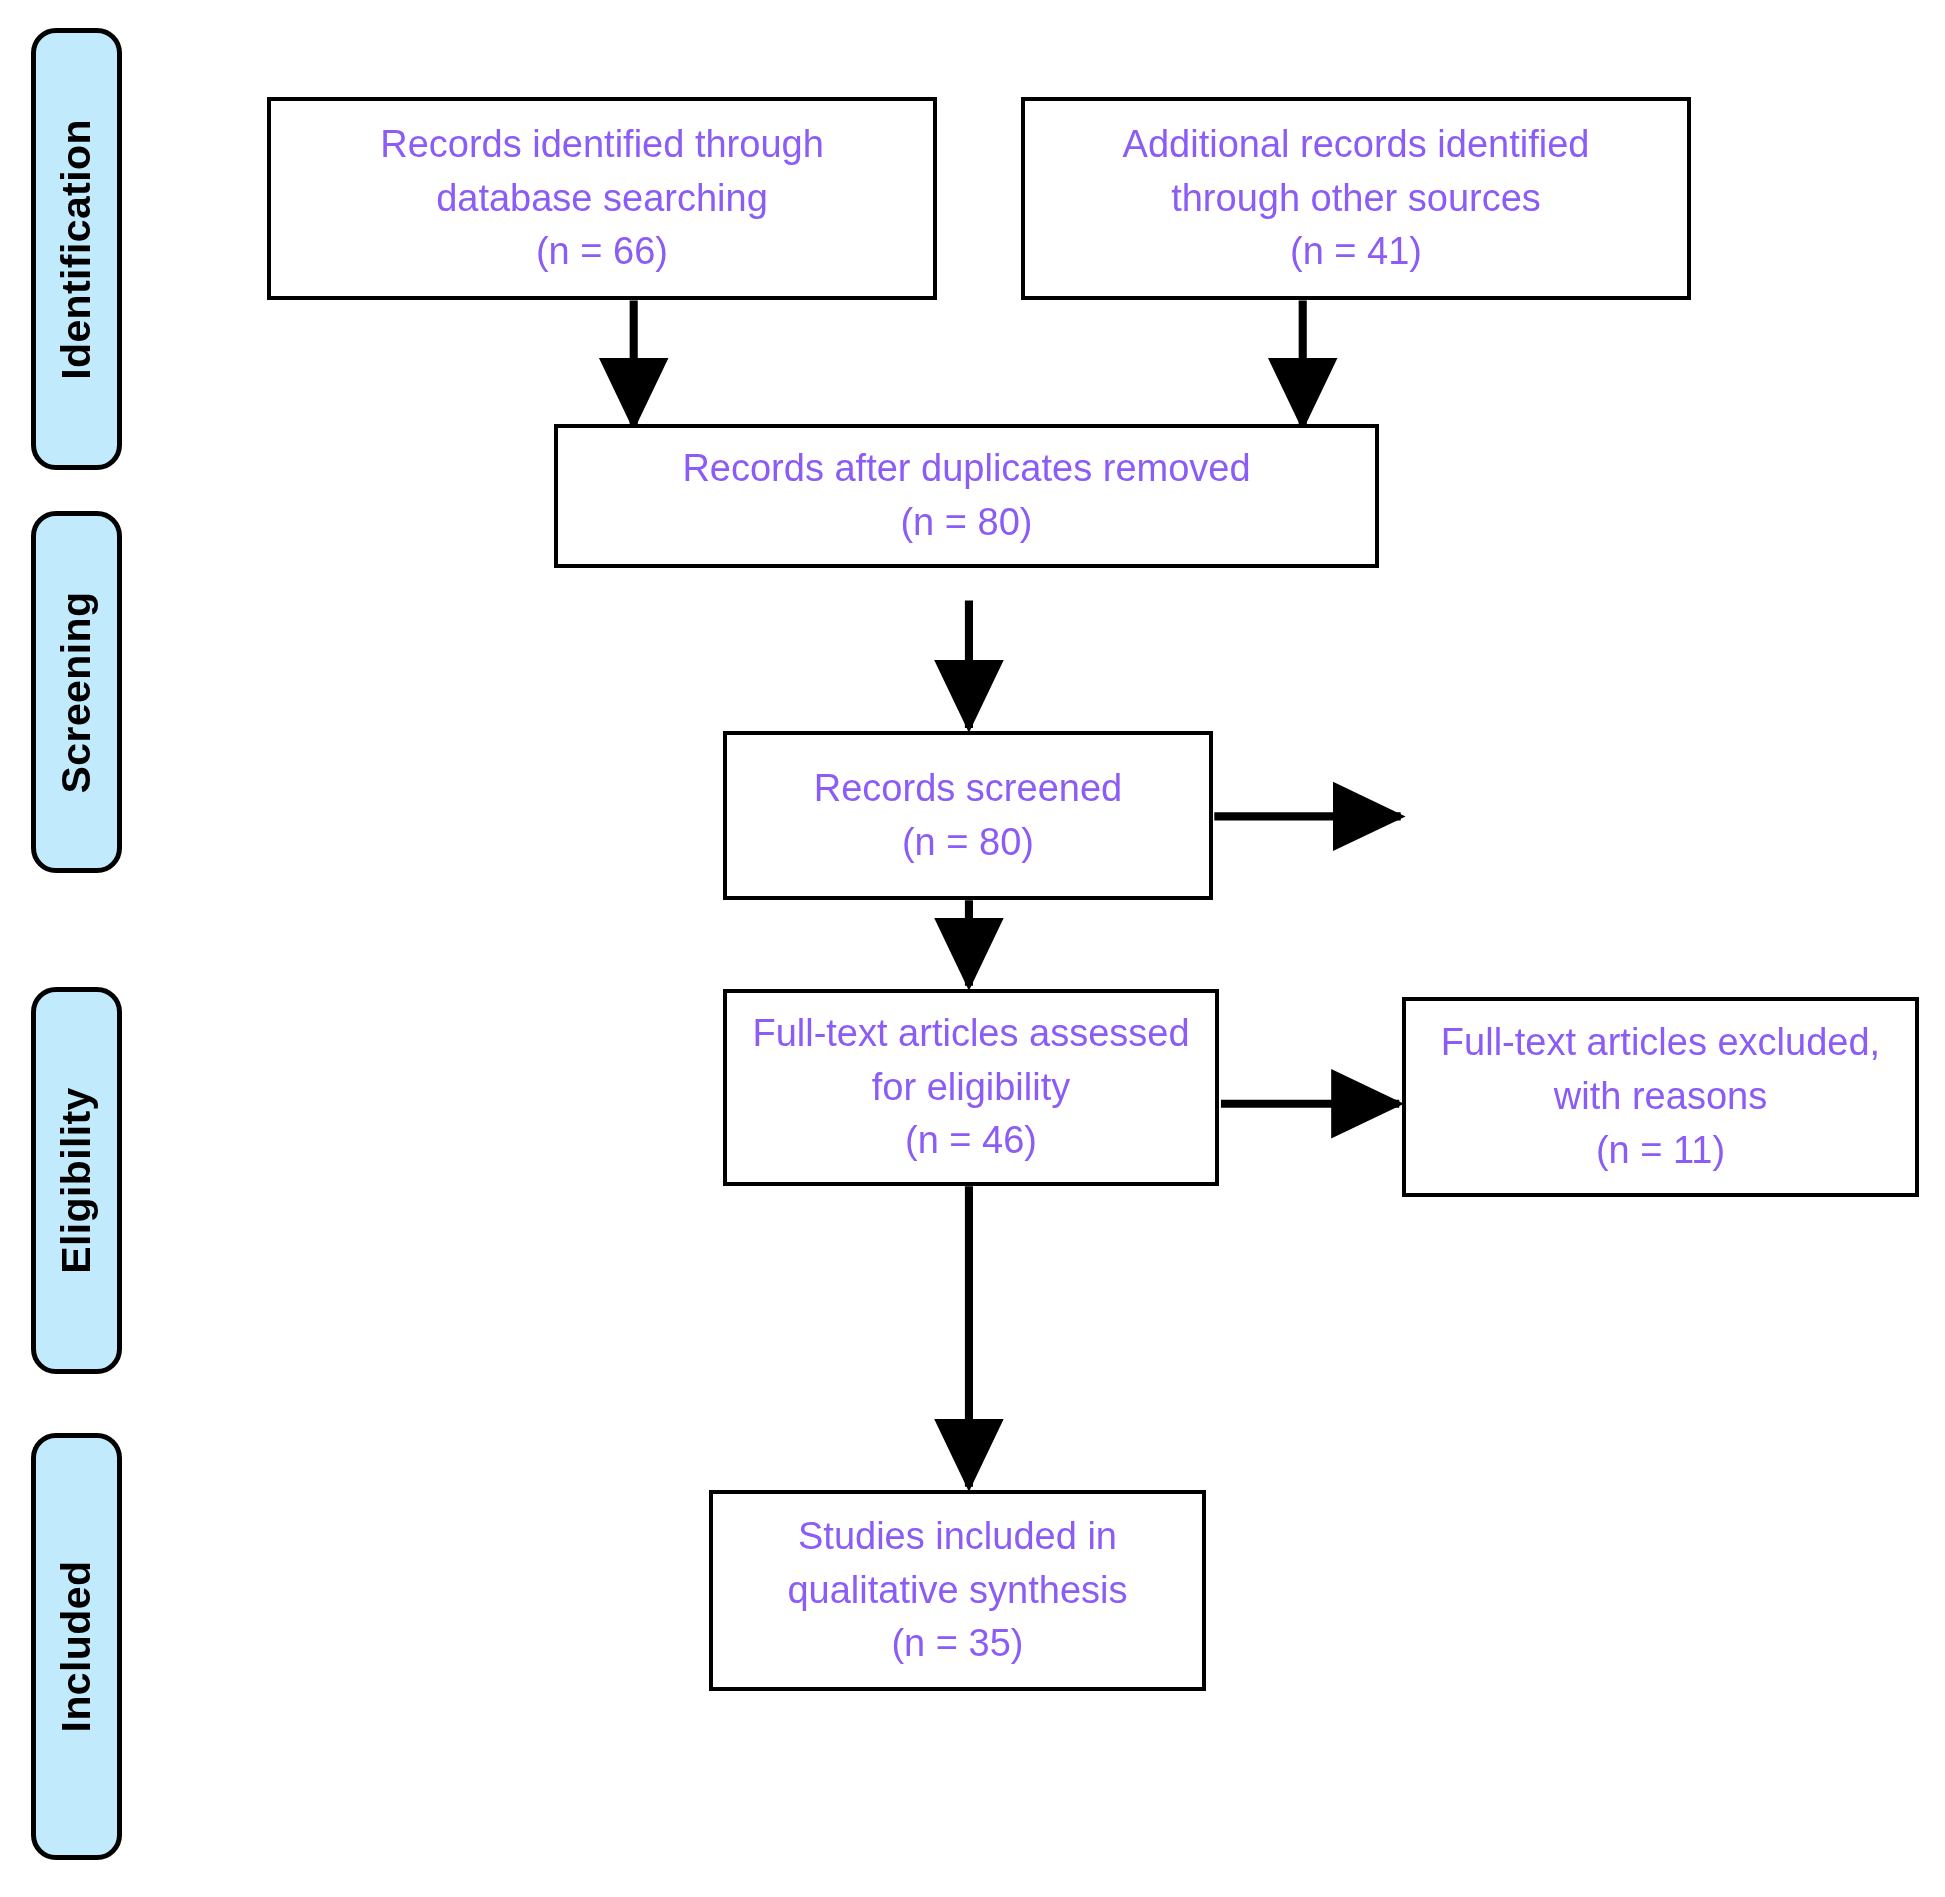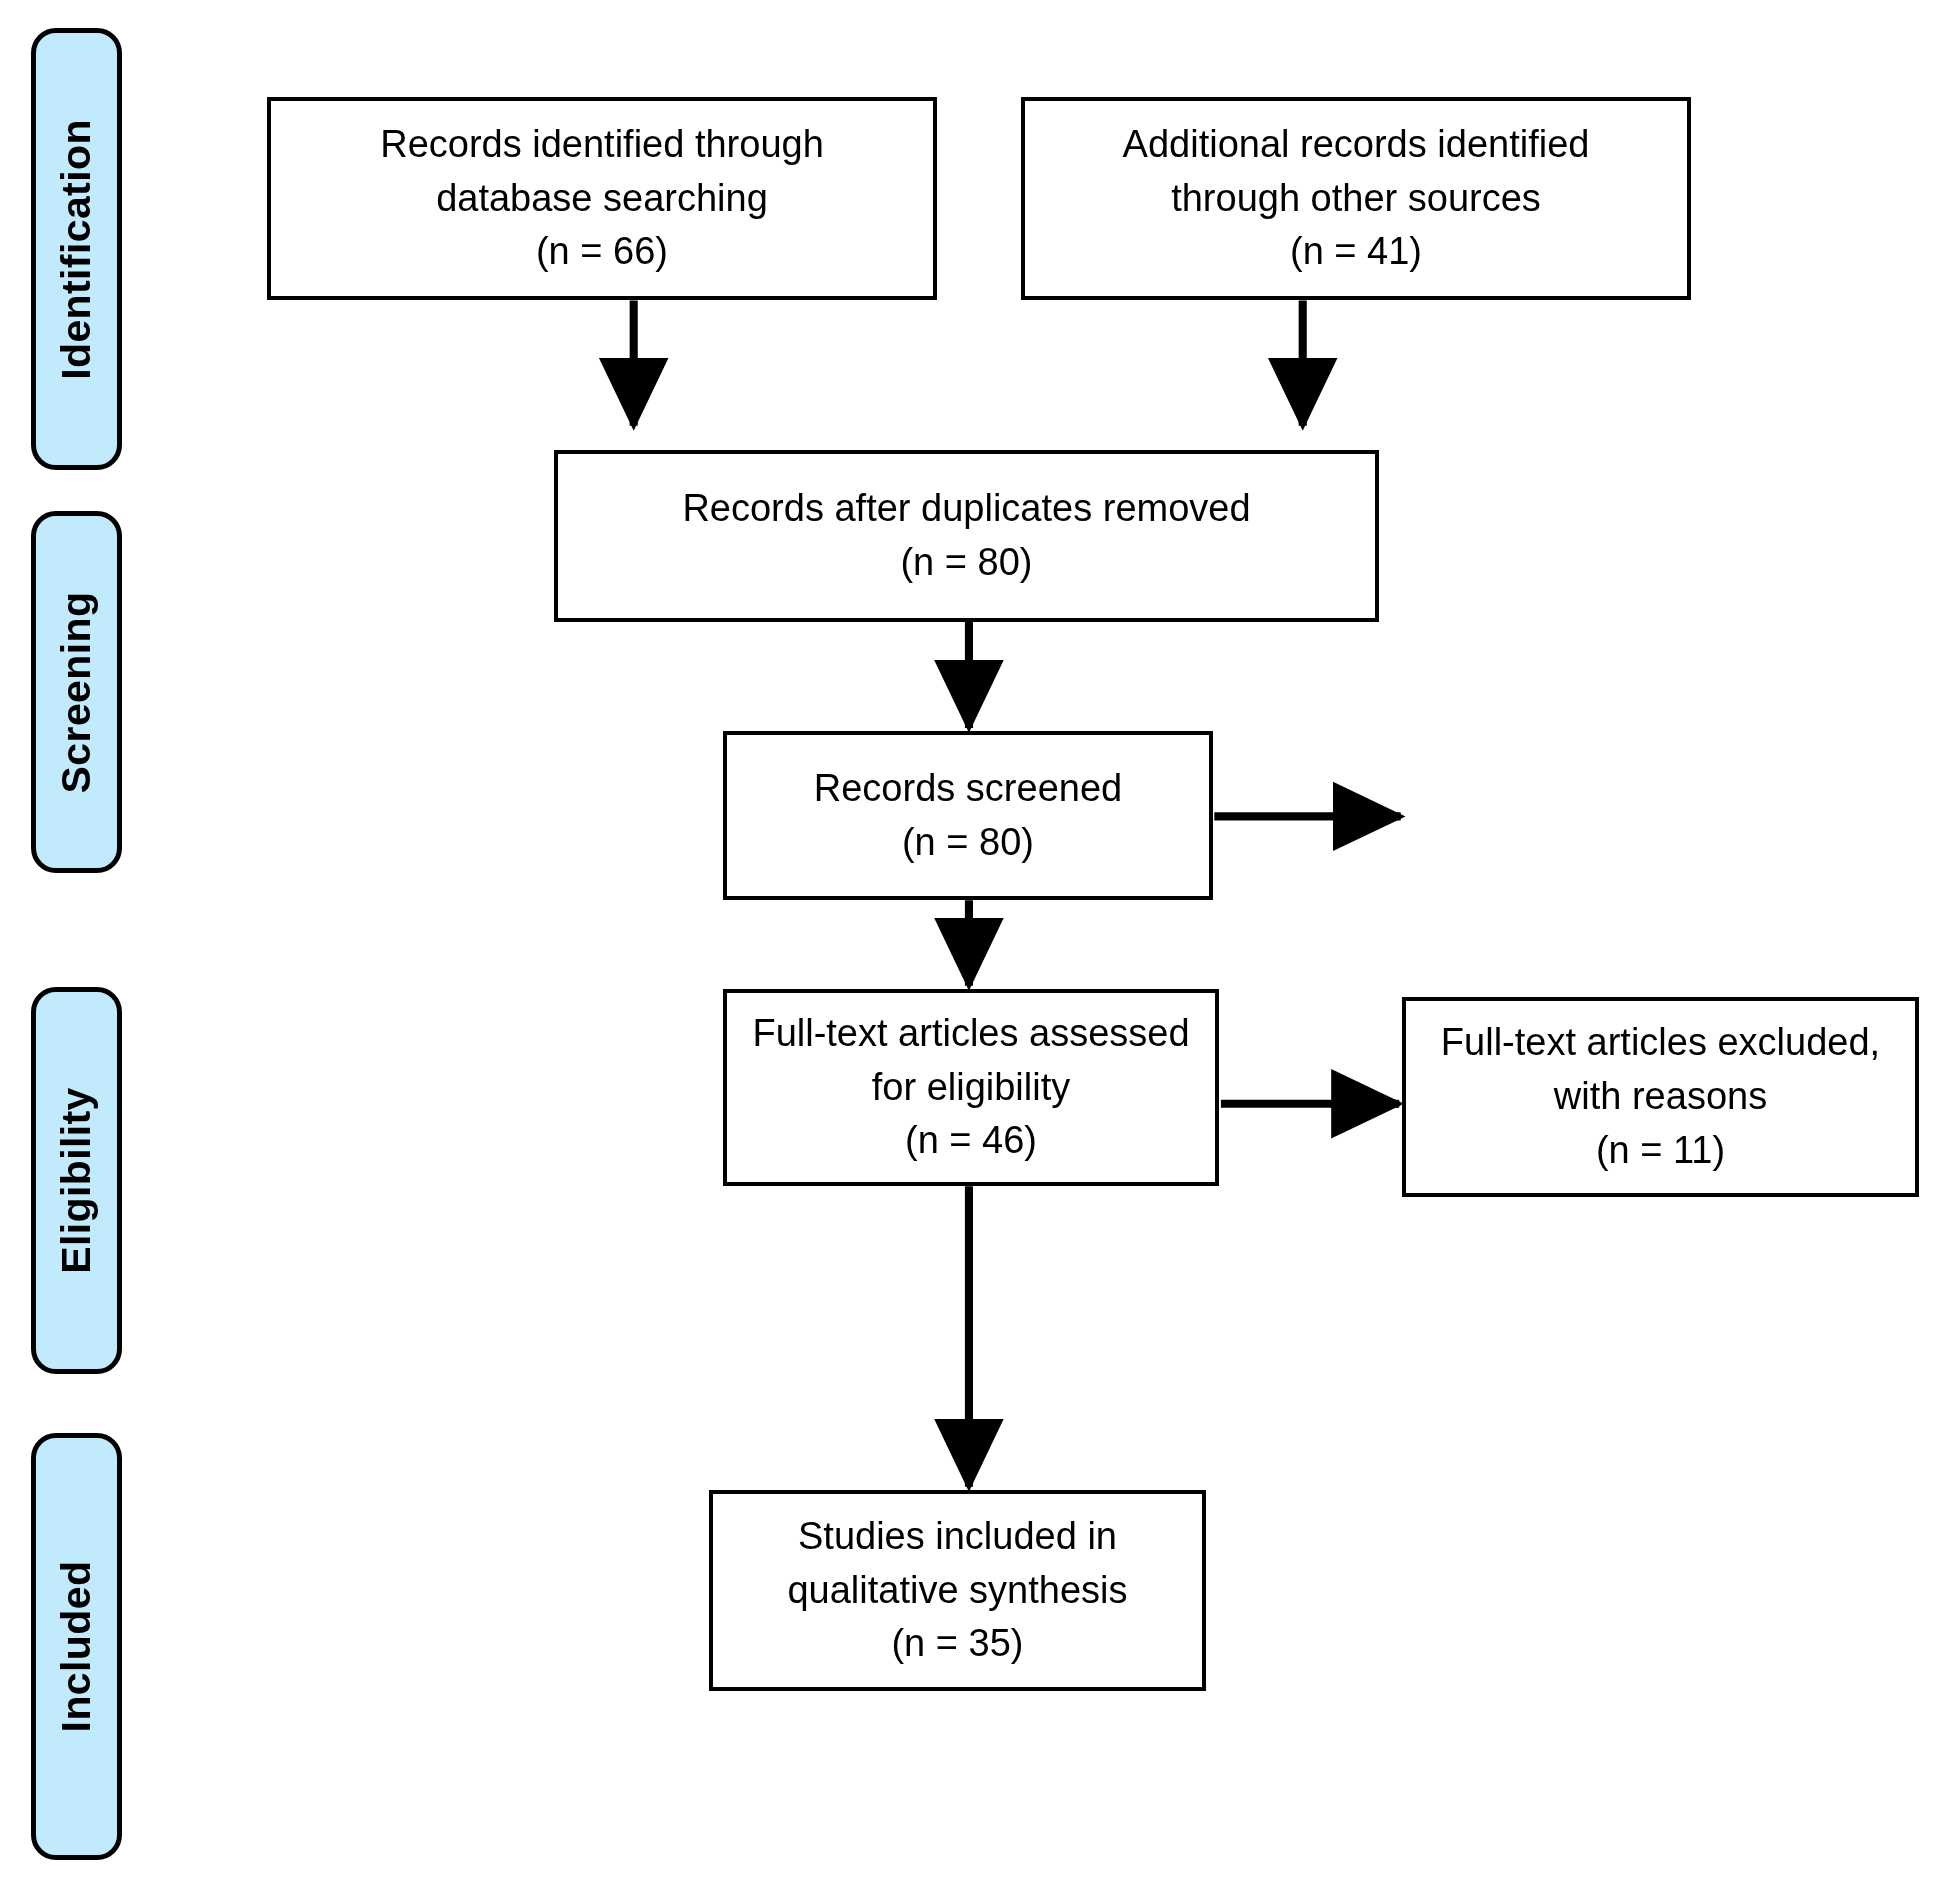--- a/index.html
+++ b/index.html
@@ -49,21 +49,21 @@
     border: 4.4px solid #000000;
     box-sizing: border-box;
     display: flex;
     align-items: center;
     justify-content: center;
     text-align: center;
   }
   .flow-box-text {
     font-size: 38px;
     line-height: 1.42;
-    color: #000000;
+    color: #8b5cf6;
     padding: 0 10.3px;
     font-family: "Liberation Sans", sans-serif;
     white-space: pre-line;
   }
 </style>
 </head>
 <body>
 
 <div id="stage">
 
@@ -110,21 +110,21 @@
 database searching
 (n = 66)</span>
   </div>
 
   <div class="flow-box" style="left:1021px; top:97px; width:670px; height:203px;">
     <span class="flow-box-text">Additional records identified
 through other sources
 (n = 41)</span>
   </div>
 
-  <div class="flow-box" style="left:554px; top:450px; width:825px; height:172px;">
+  <div class="flow-box" style="left:554px; top:424px; width:825px; height:144px;">
     <span class="flow-box-text">Records after duplicates removed
 (n = 80)</span>
   </div>
 
   <div class="flow-box" style="left:723px; top:731px; width:490px; height:169px;">
     <span class="flow-box-text">Records screened
 (n = 80)</span>
   </div>
 
 

